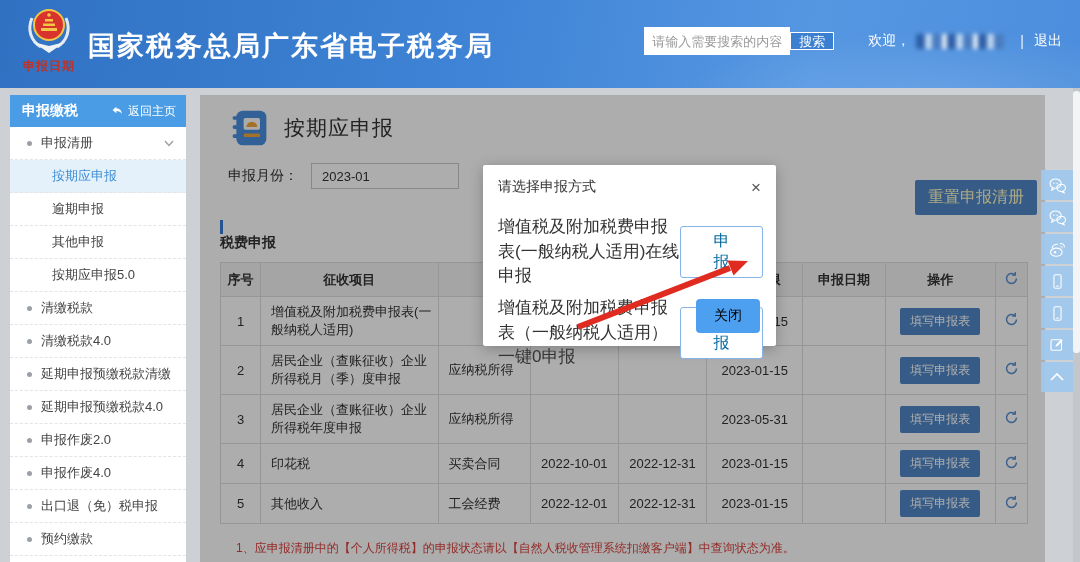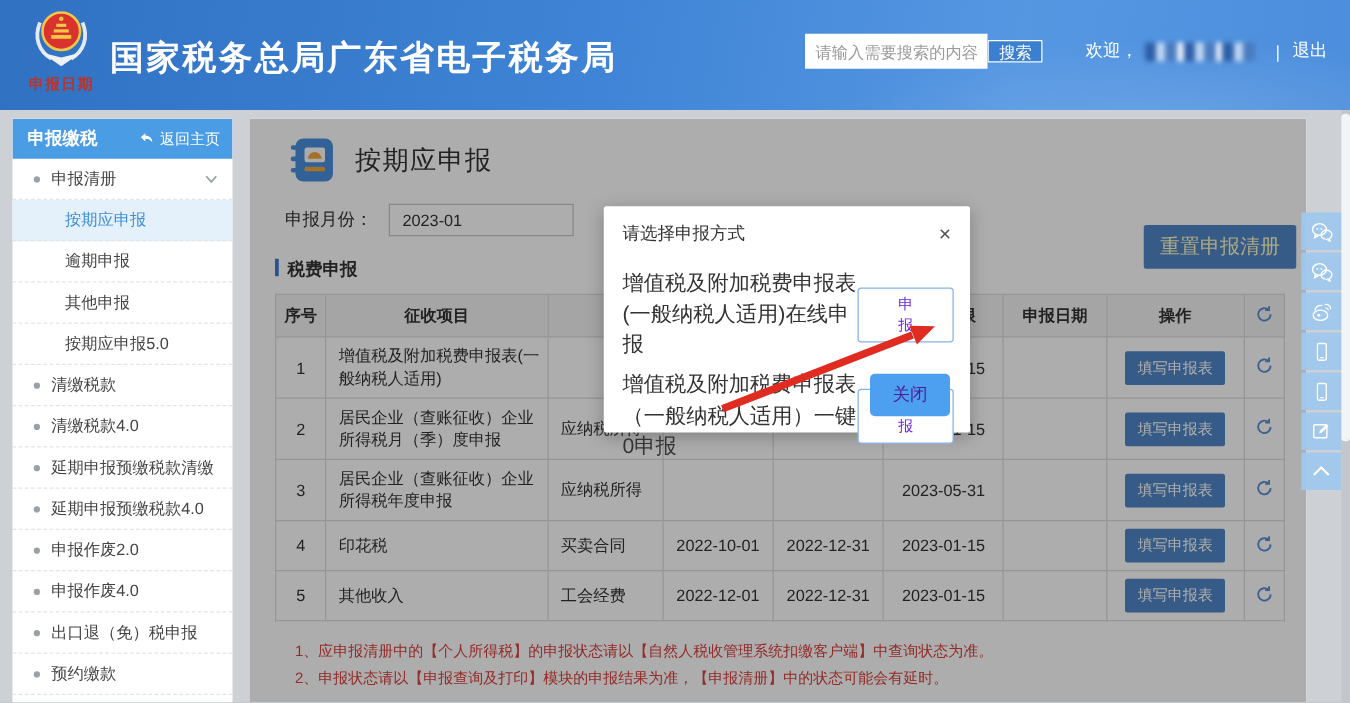--- a/index.html
+++ b/index.html
@@ -53,21 +53,21 @@
     overflow:hidden; }
   .main-inner { padding:0 8px 0 20px; position:relative; }
   .reset-btn { position:absolute; right:8px; top:62px; background:#4f86c6; color:#fef9c3;
     border:none; font-size:16px; padding:7px 13px; border-radius:2px; cursor:pointer; z-index:2;margin-top:23px; }
   .page-title-row { display:flex; align-items:center; gap:14px; padding-top:13px; margin-left:10px; }
   .page-title { font-size:21px; color:#333; letter-spacing:1px; }
   .month-row { display:flex; align-items:center; margin-top:15px; margin-left:8px; }
   .month-label { font-size:14px; color:#333; }
   .month-input { width:148px; height:26px; border:1px solid #c9c9c9; background:#fff;
     font-size:13px; color:#333; padding:0 10px; margin-left:13px; outline:none; }
-  .section-head { display:flex; align-items:flex-start; margin-top:18px; }
+  .section-head { display:flex; align-items:flex-start; margin-top:31px;flex-direction:column; }
   .section-bar { width:3px; height:14px; background:#3a7bd5; margin-right:7px; }
   .section-title { font-size:14px; font-weight:bold; color:#333; }
 
   table { border-collapse:collapse; width:808px; margin-top:10px; font-size:13px; color:#333;padding-left:20px; }
   th,td { border:1px solid #dddddd; padding:6px 6px; }
   th { background:#f4f4f4; font-weight:600; height:34px; }
   td.c,th { text-align:center; }
   td.l { text-align:left; padding-left:10px; }
   .fill-btn { background:#4f86c6; color:#fff; border:none; font-size:12px; padding:5px 10px;
     border-radius:2px; cursor:pointer; white-space:nowrap; }
@@ -79,23 +79,23 @@
 
   
   .modal { position:absolute; left:283px; top:70px; width:293px; height:181px; background:#fff;
     z-index:10; box-shadow:0 3px 14px rgba(0,0,0,.25); border-radius:2px; }
   .modal-head { display:flex; justify-content:space-between; align-items:center; padding:13px 15px 6px 15px; }
   .modal-title { font-size:14px; color:#333; }
   .modal-close { font-size:17px; color:#555; cursor:pointer; line-height:1; }
   .modal-body { padding:6px 13px 0 15px; }
   .opt-row { display:flex; align-items:center; justify-content:space-between; margin-top:7px; }
   .opt-label { width:216px; font-size:17px; color:#333; line-height:1.45; }
-  .opt-btn { border:1px solid #85b3e8; color:#6d28d9; background:#fff; font-size:12px;
+  .opt-btn { border:1px solid #85b3e8; color:#0369a1; background:#fff; font-size:16px;
     padding:4px 27px; border-radius:3px; cursor:pointer; }
-  .modal-footer-btn { position:absolute; right:16px; bottom:13px; background:#4da0f0; color:#4c1d95;
+  .modal-footer-btn { position:absolute; right:16px; bottom:13px; background:#4da0f0; color:#000000;
     border:none; font-size:14px; padding:8px 18px; border-radius:4px; cursor:pointer; }
   .arrow-svg { position:absolute; left:358px; top:158px; z-index:20; pointer-events:none; }
 
   
   .float-toolbar { position:absolute; right:7px; top:82px; width:32px; z-index:8; }
   .tool-btn { width:32px; height:30px; background:rgba(158,200,238,.92); margin-bottom:2px;
     display:flex; align-items:center; justify-content:center; cursor:pointer; }
 
   
   .scrollbar { position:absolute; right:0; top:0; width:7px; bottom:0; background:#c3c7cb; }

